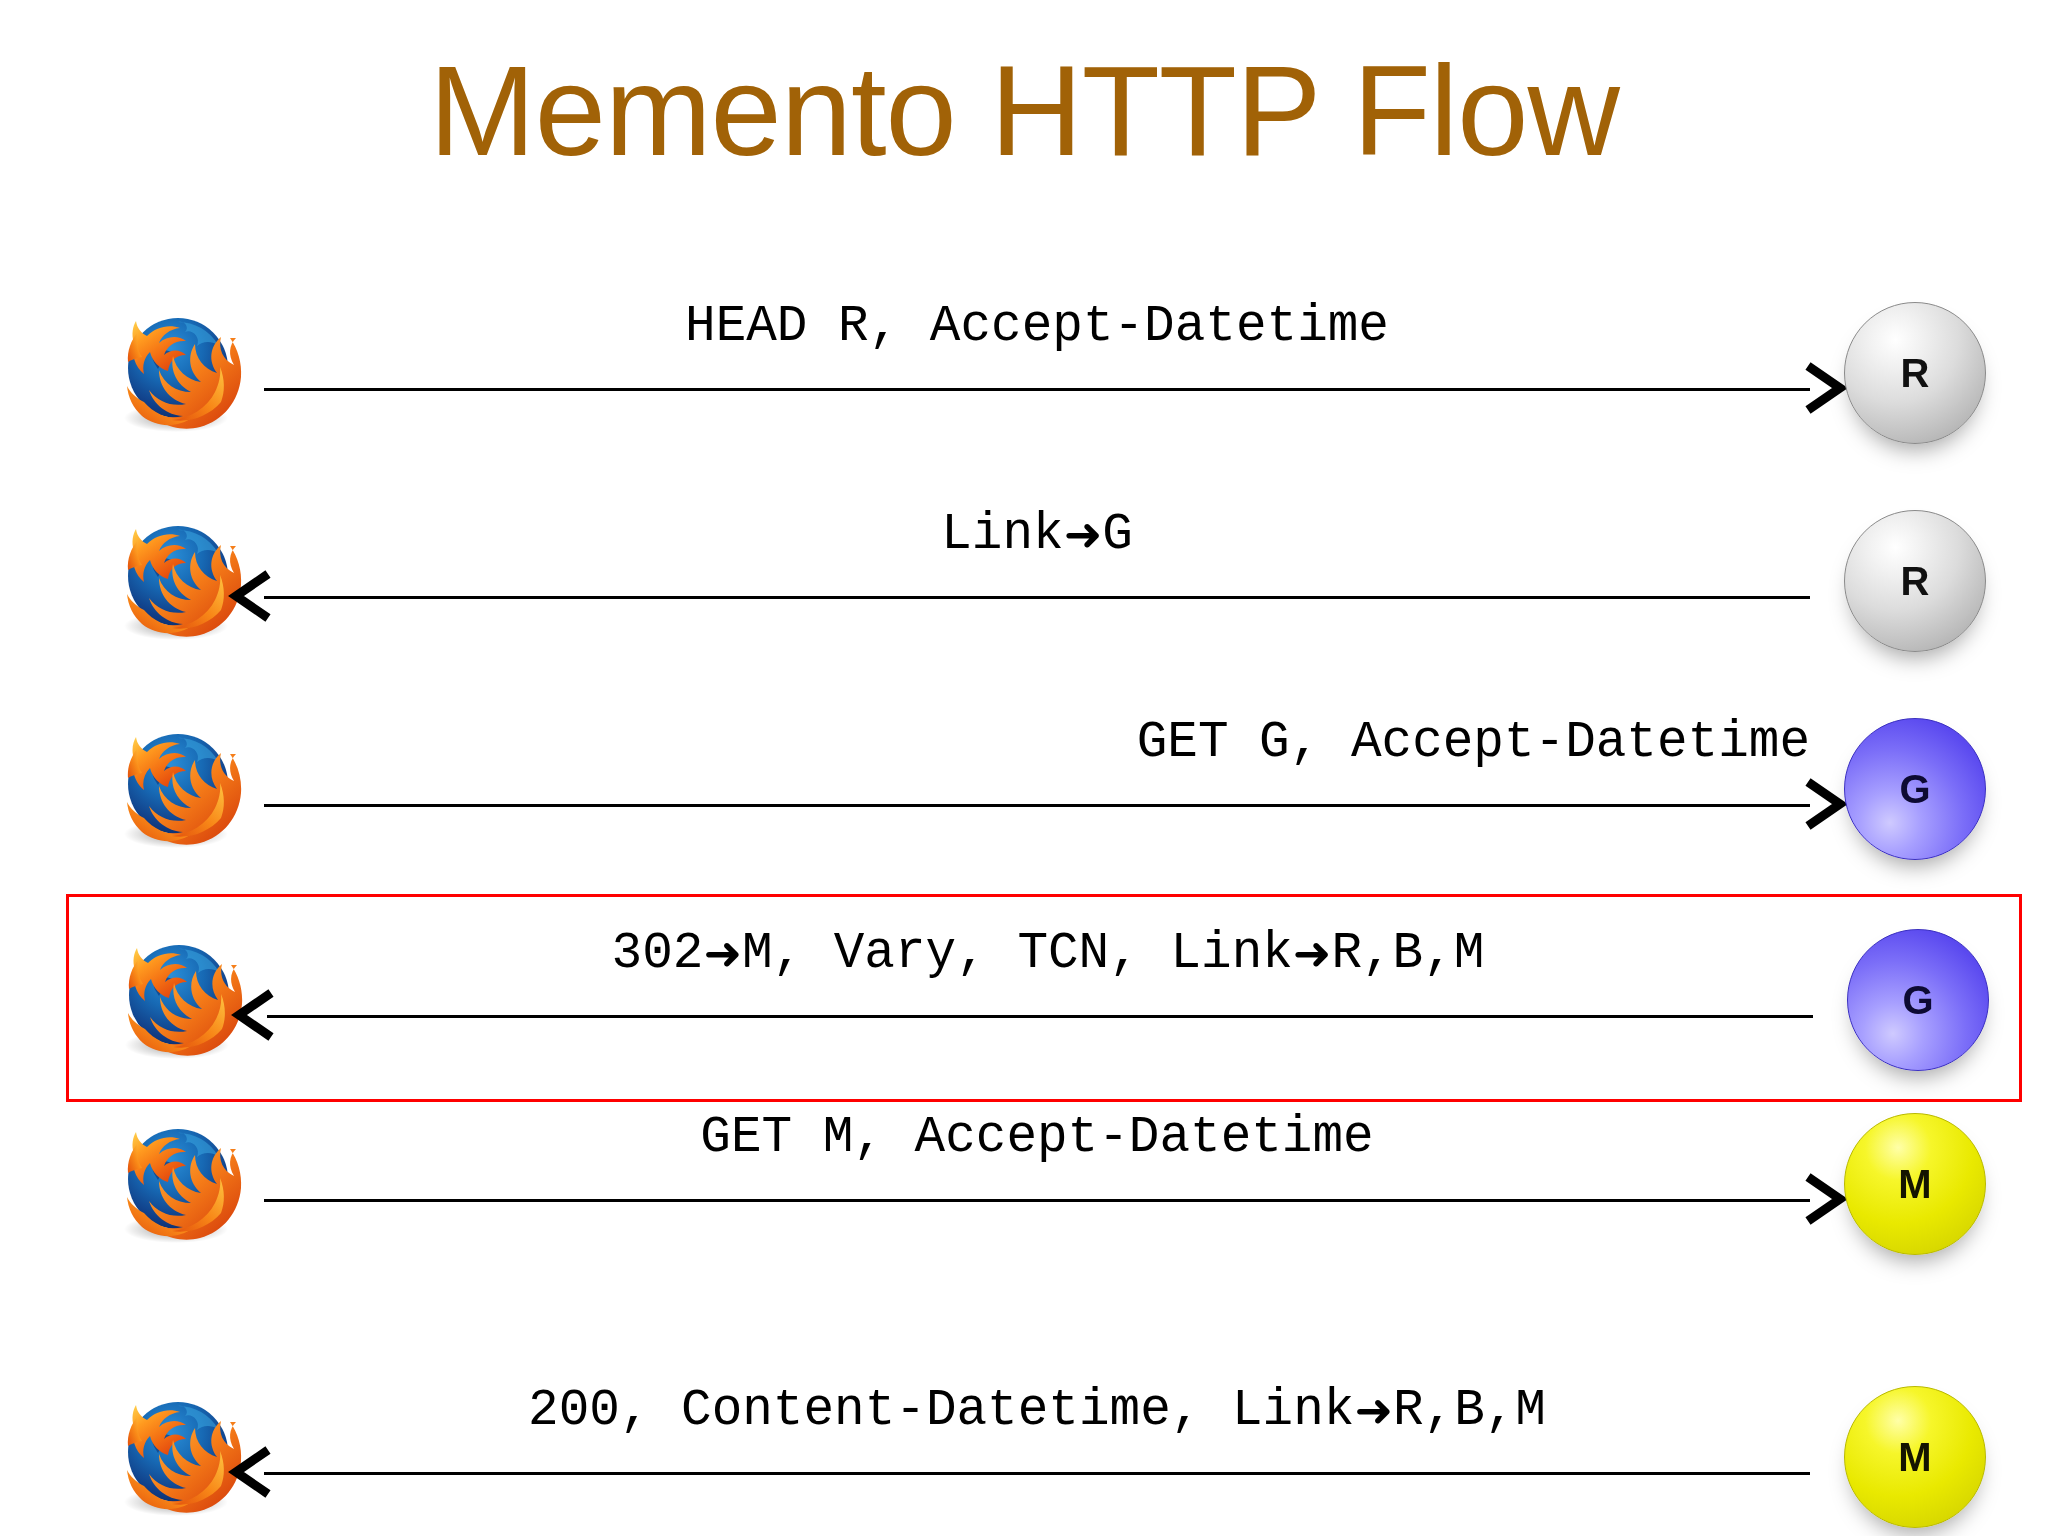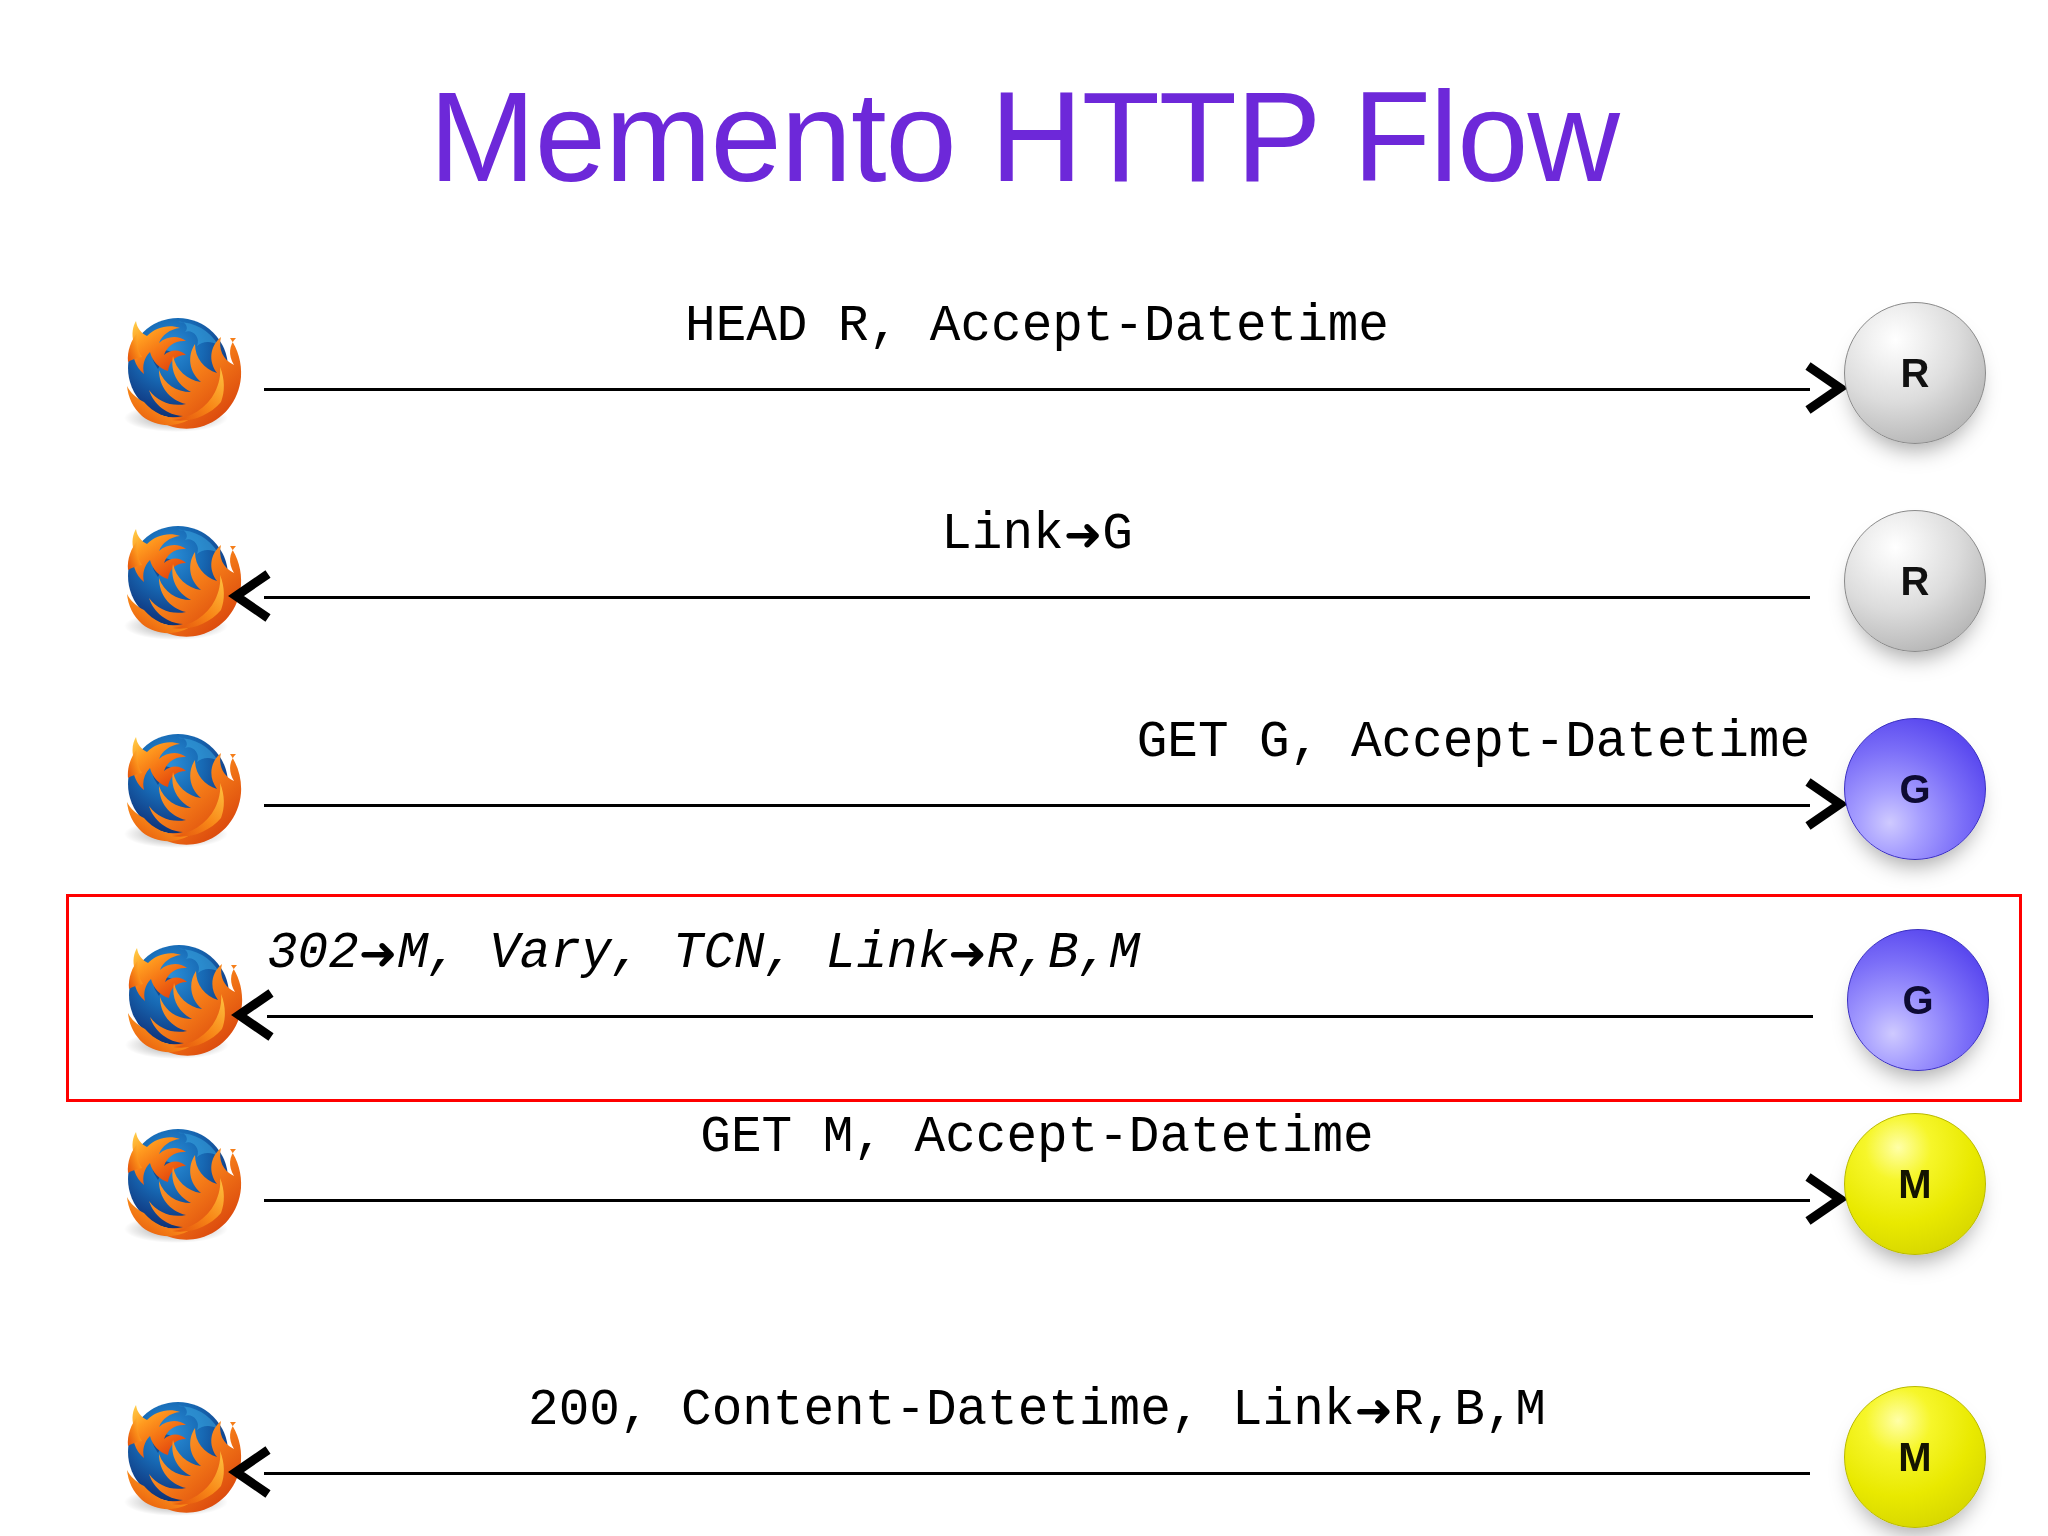--- a/index.html
+++ b/index.html
@@ -7,27 +7,27 @@
     width:2048px;height:1536px;
     background:#ffffff;
     font-family:"Liberation Sans", sans-serif;
     overflow:hidden;
     position:relative;
   }
 
   
   #slide-title{
     position:absolute;
-    top:70px; left:0; width:2048px;
+    top:44px; left:0; width:2048px;
     text-align:center;
     font-family:"Liberation Sans", sans-serif;
     font-size:128px;
     font-weight:400;
     letter-spacing:-1px;
-    color:#6d28d9;
+    color:#a16207;
     line-height:1.05;
     white-space:nowrap;
   }
 
   
   #flow{
     position:absolute;
     top:270px; left:0;
     width:2048px; height:1250px;
   }
@@ -251,21 +251,21 @@
     <path d="M28 64 c-1 -11 3 -22 10 -30 c-2 9 -1 18 4 25 c-6 1 -11 3 -14 5z" fill="url(#ffTail)"></path>
     <path d="M121 104 c-12 14 -31 21 -49 18 c19 -2 35 -12 43 -28 c4 -8 6 -17 5 -25
              c5 12 5 25 1 35z" fill="url(#ffTail)" opacity=".95"></path>
   </svg></div>
       <div class="arrow-line" style="left: 198px; width: 1546px;"></div>
       <div class="arrow-head" style="left: 160px; margin-top: -28px;">
         <svg width="46" height="56" viewBox="0 0 46 56" overflow="visible">
             <polyline points="42,6 10,28 42,50" fill="none" stroke="#000" stroke-width="9" stroke-linecap="butt" stroke-linejoin="miter"></polyline>
           </svg>
       </div>
-      <div class="msg-label" style="left: 198px; width: 1546px; text-align: left; font-style: italic;"><span>302</span><span class="arrow-glyph">➜</span><span>M, Vary, TCN, Link</span><span class="arrow-glyph">➜</span><span>R,B,M</span></div>
+      <div class="msg-label" style="left: 206px; width: 1546px; text-align: center;"><span>302</span><span class="arrow-glyph">➜</span><span>M, Vary, TCN, Link</span><span class="arrow-glyph">➜</span><span>R,B,M</span></div>
       <div class="node node-G">
         <span class="node-label">G</span>
       </div>
     </div>
     <div class="flow-row" style="top: 811px;">
       <div class="browser-icon">
   <svg viewBox="0 0 152 152">
     <ellipse cx="76" cy="120" rx="52" ry="14" fill="url(#ffShadow)"></ellipse>
     <circle cx="78" cy="70" r="50" fill="url(#ffGlobe)"></circle>
     <path d="M78 24 a46 46 0 0 1 40 23 c-7 -4 -15 -4 -21 1 c4 -9 -5 -17 -12 -14 c5 -5 -1 -12 -7 -10z" fill="#3aa6e0" opacity=".55"></path>

